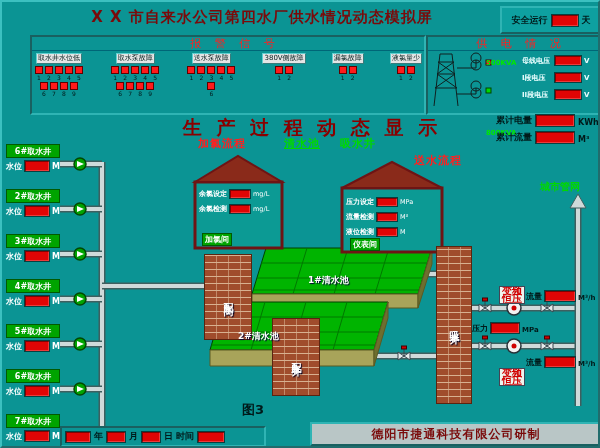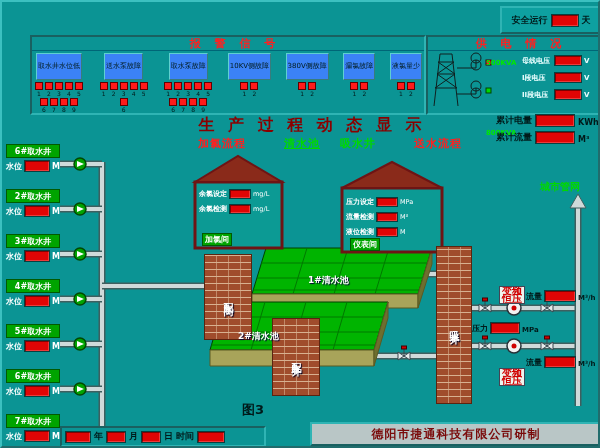--- a/index.html
+++ b/index.html
@@ -14,47 +14,47 @@
        box-shadow:inset 1px 1px 0 rgba(60,0,0,.6), inset -1px -1px 0 rgba(255,140,140,.4);}
   .gbox{background:#00a400;border:1px solid #015a01;color:#fff;font-weight:bold;
         display:flex;align-items:center;justify-content:center;}
   
   #main-title{left:36px;top:6px;width:448px;text-align:center;font-size:15px;font-weight:bold;
               color:#7a0a0a;letter-spacing:1px;white-space:nowrap;}
   #safe-panel{left:498px;top:4px;width:98px;height:24px;gap:3px;justify-content:center;background:#0ea0a0;}
   .f9b{font-size:9px;font-weight:bold;color:#001a1a;}
   
   #alarm-panel{left:28px;top:33px;width:392px;height:76px;background:#0b9494;}
-  .ptitle{height:13px;text-align:center;font-size:11px;font-weight:bold;color:#ff2020;
+  .ptitle{height:13px;text-align:center;font-size:11px;font-weight:normal;color:#ff2020;
           letter-spacing:5px;line-height:13px;border-bottom:1px solid #067;padding-left:14px;}
   #alarm-groups{position:absolute;left:2px;top:16px;right:2px;bottom:1px;display:flex;
                 justify-content:space-between;align-items:flex-start;}
   .agroup{display:flex;flex-direction:column;align-items:center;row-gap:2px;}
-  .aglabel{font-size:7px;line-height:9px;background:#3b82f6;border:1px outset #5fd0d0;
-           color:#001a1a;padding:8px 1px;white-space:nowrap;}
+  .aglabel{font-size:7px;line-height:9px;background:#e5e5e5;border:1px outset #5fd0d0;
+           color:#001a1a;padding:0 1px;white-space:nowrap;}
   .alamps{display:flex;flex-wrap:wrap;justify-content:center;max-width:50px;column-gap:1px;row-gap:1px;}
   .acell{display:flex;flex-direction:column;align-items:center;width:9px;}
   .lamp{width:6px;height:6px;background:#ff1a1a;border:1px solid #600000;}
   .anum{font-size:6px;line-height:7px;color:#001a1a;}
   
   #power-panel{left:424px;top:33px;width:172px;height:76px;background:#0b9494;}
   #power-readouts{position:absolute;left:94px;top:15px;width:76px;}
   .prow{display:flex;align-items:center;gap:2px;height:17px;}
   .plab{font-size:7px;color:#eaffff;font-weight:bold;min-width:30px;white-space:nowrap;}
   .pled{width:26px;height:9px;}
   .punit{font-size:7px;color:#eaffff;font-weight:bold;}
   .kva{position:absolute;font-size:7px;font-weight:bold;color:#00e800;white-space:nowrap;}
   
   #totals{left:494px;top:112px;display:flex;flex-direction:column;gap:4px;}
   .trow{gap:3px;height:13px;align-items:flex-end;}
   .tlab{font-size:9px;font-weight:bold;color:#001a1a;white-space:nowrap;}
   .tled{width:38px;height:11px;}
   .tunit{font-size:8px;font-weight:bold;color:#001a1a;}
   
-  #process-title{left:170px;top:113px;width:280px;text-align:center;font-size:16px;font-weight:bold;
+  #process-title{left:170px;top:113px;width:280px;text-align:center;font-size:19px;font-weight:bold;
                  color:#8a0000;letter-spacing:4px;white-space:nowrap;}
   .stage{position:absolute;top:134px;font-weight:bold;font-size:11px;letter-spacing:1px;white-space:nowrap;}
   
   #wells-layer{position:absolute;inset:0;pointer-events:none;}
   .well-unit{position:absolute;left:4px;width:56px;}
   .wlabel{width:52px;height:12px;font-size:8px;}
   .wrow{gap:2px;margin-top:2px;}
   .wtext{font-size:8px;color:#fff;font-weight:bold;}
   .wled{width:24px;height:10px;}
   
@@ -200,20 +200,21 @@
   <div class="brick abs" style="left:270px;top:316px;width:46px;height:76px;z-index:2;">
     <span class="vtext">配水井</span>
   </div>
   <div class="brick abs" style="left:434px;top:244px;width:34px;height:156px;z-index:2;">
     <span class="vtext">吸水井</span>
   </div>
 
   <div class="abs tanklabel" style="left:306px;top:272px;z-index:3;">1#清水池</div>
   <div class="abs tanklabel" style="left:236px;top:328px;z-index:3;">2#清水池</div>
 
+  <div id="main-title" class="abs" style="z-index:4;">X X 市自来水公司第四水厂供水情况动态模拟屏</div>
   <div id="safe-panel" class="abs raised row" style="z-index:4;">
     <span class="f9b">安全运行</span>
     <span class="led" style="width:26px;height:11px;"></span>
     <span class="f9b">天</span>
   </div>
 
   <div id="alarm-panel" class="abs sunken" style="z-index:4;">
     <div class="ptitle">报 警 信 号</div>
     <div id="alarm-groups">
         <div class="agroup">
@@ -251,20 +252,61 @@
               <div class="lamp"></div>
               <div class="anum">8</div>
             </div>
             <div class="acell">
               <div class="lamp"></div>
               <div class="anum">9</div>
             </div>
           </div>
         </div>
         <div class="agroup">
+          <div class="aglabel">取水泵故障</div>
+          <div class="alamps">
+            <div class="acell">
+              <div class="lamp"></div>
+              <div class="anum">1</div>
+            </div>
+            <div class="acell">
+              <div class="lamp"></div>
+              <div class="anum">2</div>
+            </div>
+            <div class="acell">
+              <div class="lamp"></div>
+              <div class="anum">3</div>
+            </div>
+            <div class="acell">
+              <div class="lamp"></div>
+              <div class="anum">4</div>
+            </div>
+            <div class="acell">
+              <div class="lamp"></div>
+              <div class="anum">5</div>
+            </div>
+            <div class="acell">
+              <div class="lamp"></div>
+              <div class="anum">6</div>
+            </div>
+            <div class="acell">
+              <div class="lamp"></div>
+              <div class="anum">7</div>
+            </div>
+            <div class="acell">
+              <div class="lamp"></div>
+              <div class="anum">8</div>
+            </div>
+            <div class="acell">
+              <div class="lamp"></div>
+              <div class="anum">9</div>
+            </div>
+          </div>
+        </div>
+        <div class="agroup">
           <div class="aglabel">送水泵故障</div>
           <div class="alamps">
             <div class="acell">
               <div class="lamp"></div>
               <div class="anum">1</div>
             </div>
             <div class="acell">
               <div class="lamp"></div>
               <div class="anum">2</div>
             </div>
@@ -276,74 +318,20 @@
               <div class="lamp"></div>
               <div class="anum">4</div>
             </div>
             <div class="acell">
               <div class="lamp"></div>
               <div class="anum">5</div>
             </div>
             <div class="acell">
               <div class="lamp"></div>
               <div class="anum">6</div>
-            </div>
-          </div>
-        </div>
-        <div class="agroup">
-          <div class="aglabel">取水泵故障</div>
-          <div class="alamps">
-            <div class="acell">
-              <div class="lamp"></div>
-              <div class="anum">1</div>
-            </div>
-            <div class="acell">
-              <div class="lamp"></div>
-              <div class="anum">2</div>
-            </div>
-            <div class="acell">
-              <div class="lamp"></div>
-              <div class="anum">3</div>
-            </div>
-            <div class="acell">
-              <div class="lamp"></div>
-              <div class="anum">4</div>
-            </div>
-            <div class="acell">
-              <div class="lamp"></div>
-              <div class="anum">5</div>
-            </div>
-            <div class="acell">
-              <div class="lamp"></div>
-              <div class="anum">6</div>
-            </div>
-            <div class="acell">
-              <div class="lamp"></div>
-              <div class="anum">7</div>
-            </div>
-            <div class="acell">
-              <div class="lamp"></div>
-              <div class="anum">8</div>
-            </div>
-            <div class="acell">
-              <div class="lamp"></div>
-              <div class="anum">9</div>
-            </div>
-          </div>
-        </div>
-        <div class="agroup">
-          <div class="aglabel">10KV侧故障</div>
-          <div class="alamps">
-            <div class="acell">
-              <div class="lamp"></div>
-              <div class="anum">1</div>
-            </div>
-            <div class="acell">
-              <div class="lamp"></div>
-              <div class="anum">2</div>
             </div>
           </div>
         </div>
         <div class="agroup">
           <div class="aglabel">380V侧故障</div>
           <div class="alamps">
             <div class="acell">
               <div class="lamp"></div>
               <div class="anum">1</div>
             </div>
@@ -427,21 +415,21 @@
         <div class="led tled"></div>
         <div class="tunit">M³</div>
       </div>
     </div>
 
   <div id="process-title" class="abs" style="z-index:4;">生 产 过 程 动 态 显 示</div>
   <div id="stages-layer" class="abs" style="left:0;top:0;z-index:4;">
       <div class="stage" style="left: 196px; color: rgb(255, 32, 32);">加氯流程</div>
       <div class="stage" style="left: 282px; color: rgb(0, 216, 0); text-decoration: underline;">清水池</div>
       <div class="stage" style="left: 338px; color: rgb(0, 216, 0);">吸水井</div>
-      <div class="stage" style="left: 412px; color: rgb(255, 32, 32);">送水流程</div>
+      <div class="stage" style="left: 412px; color: rgb(255, 32, 32); margin-top: 17px;">送水流程</div>
     </div>
 
   <div id="wells-layer" style="z-index:4;">
       <div class="well-unit" style="top: 142px;">
         <div class="gbox wlabel">6#取水井</div>
         <div class="row wrow">
           <div class="wtext">水位</div>
           <div class="led wled"></div>
           <div class="wtext">M</div>
         </div>

